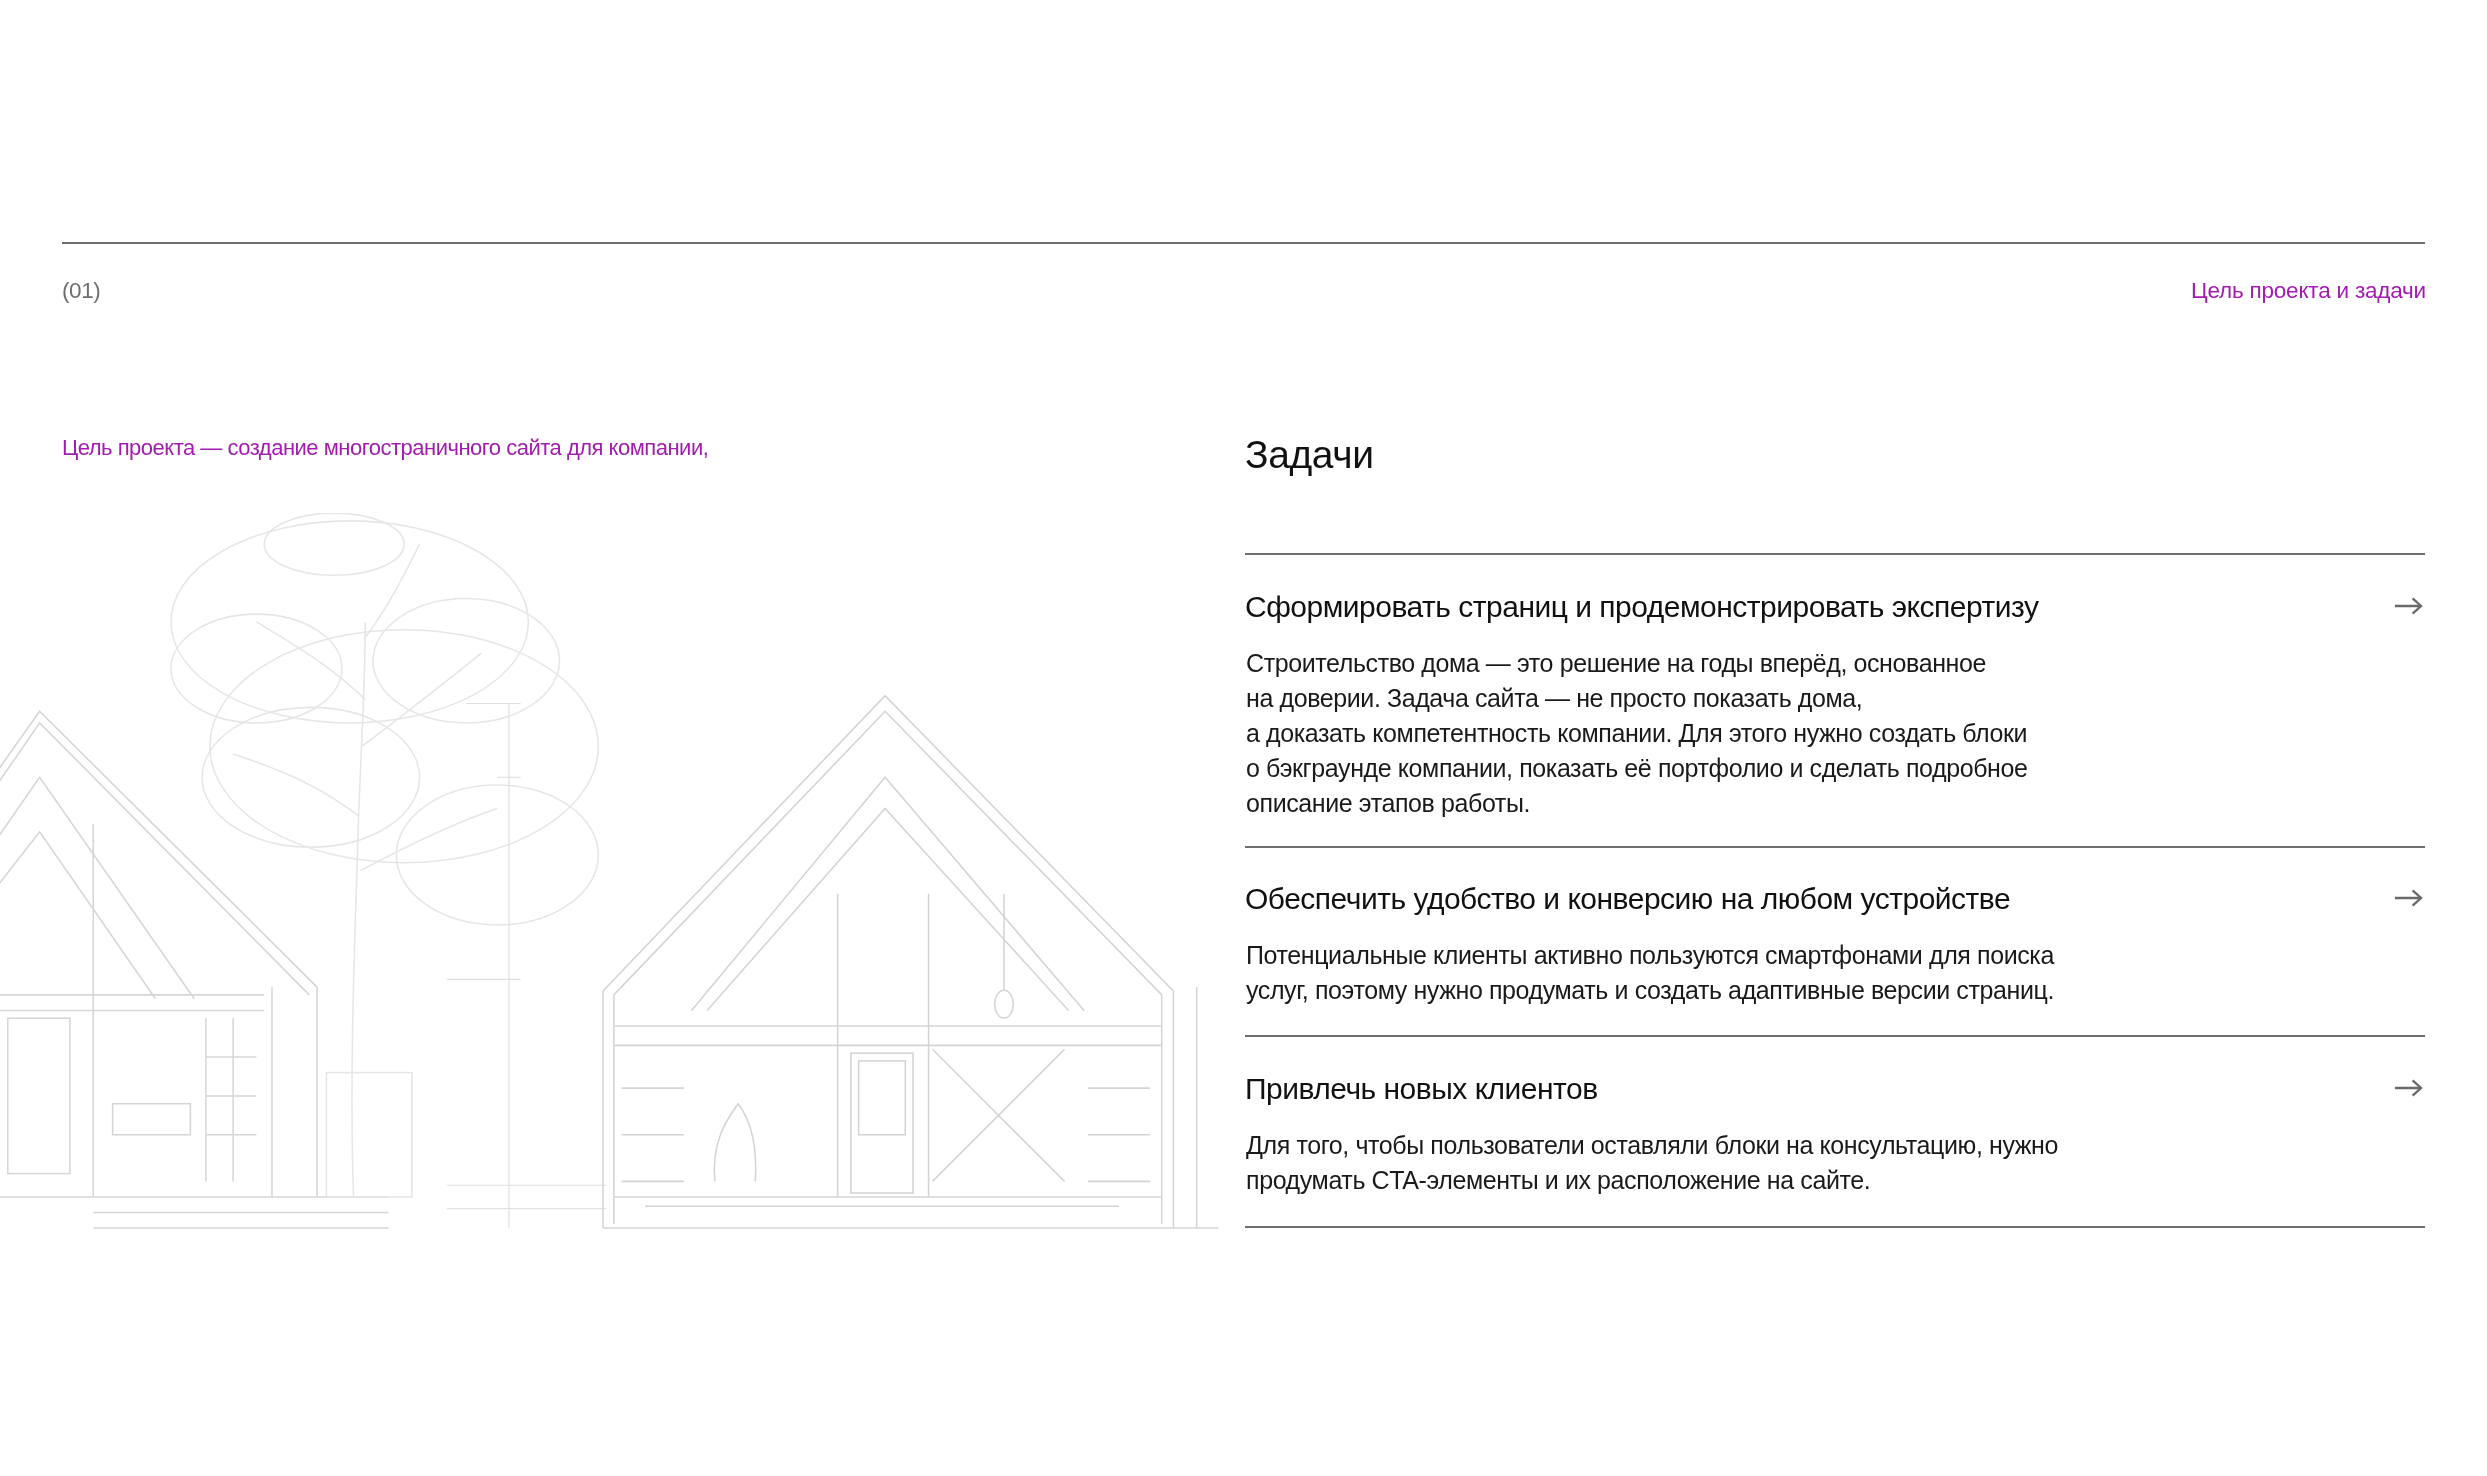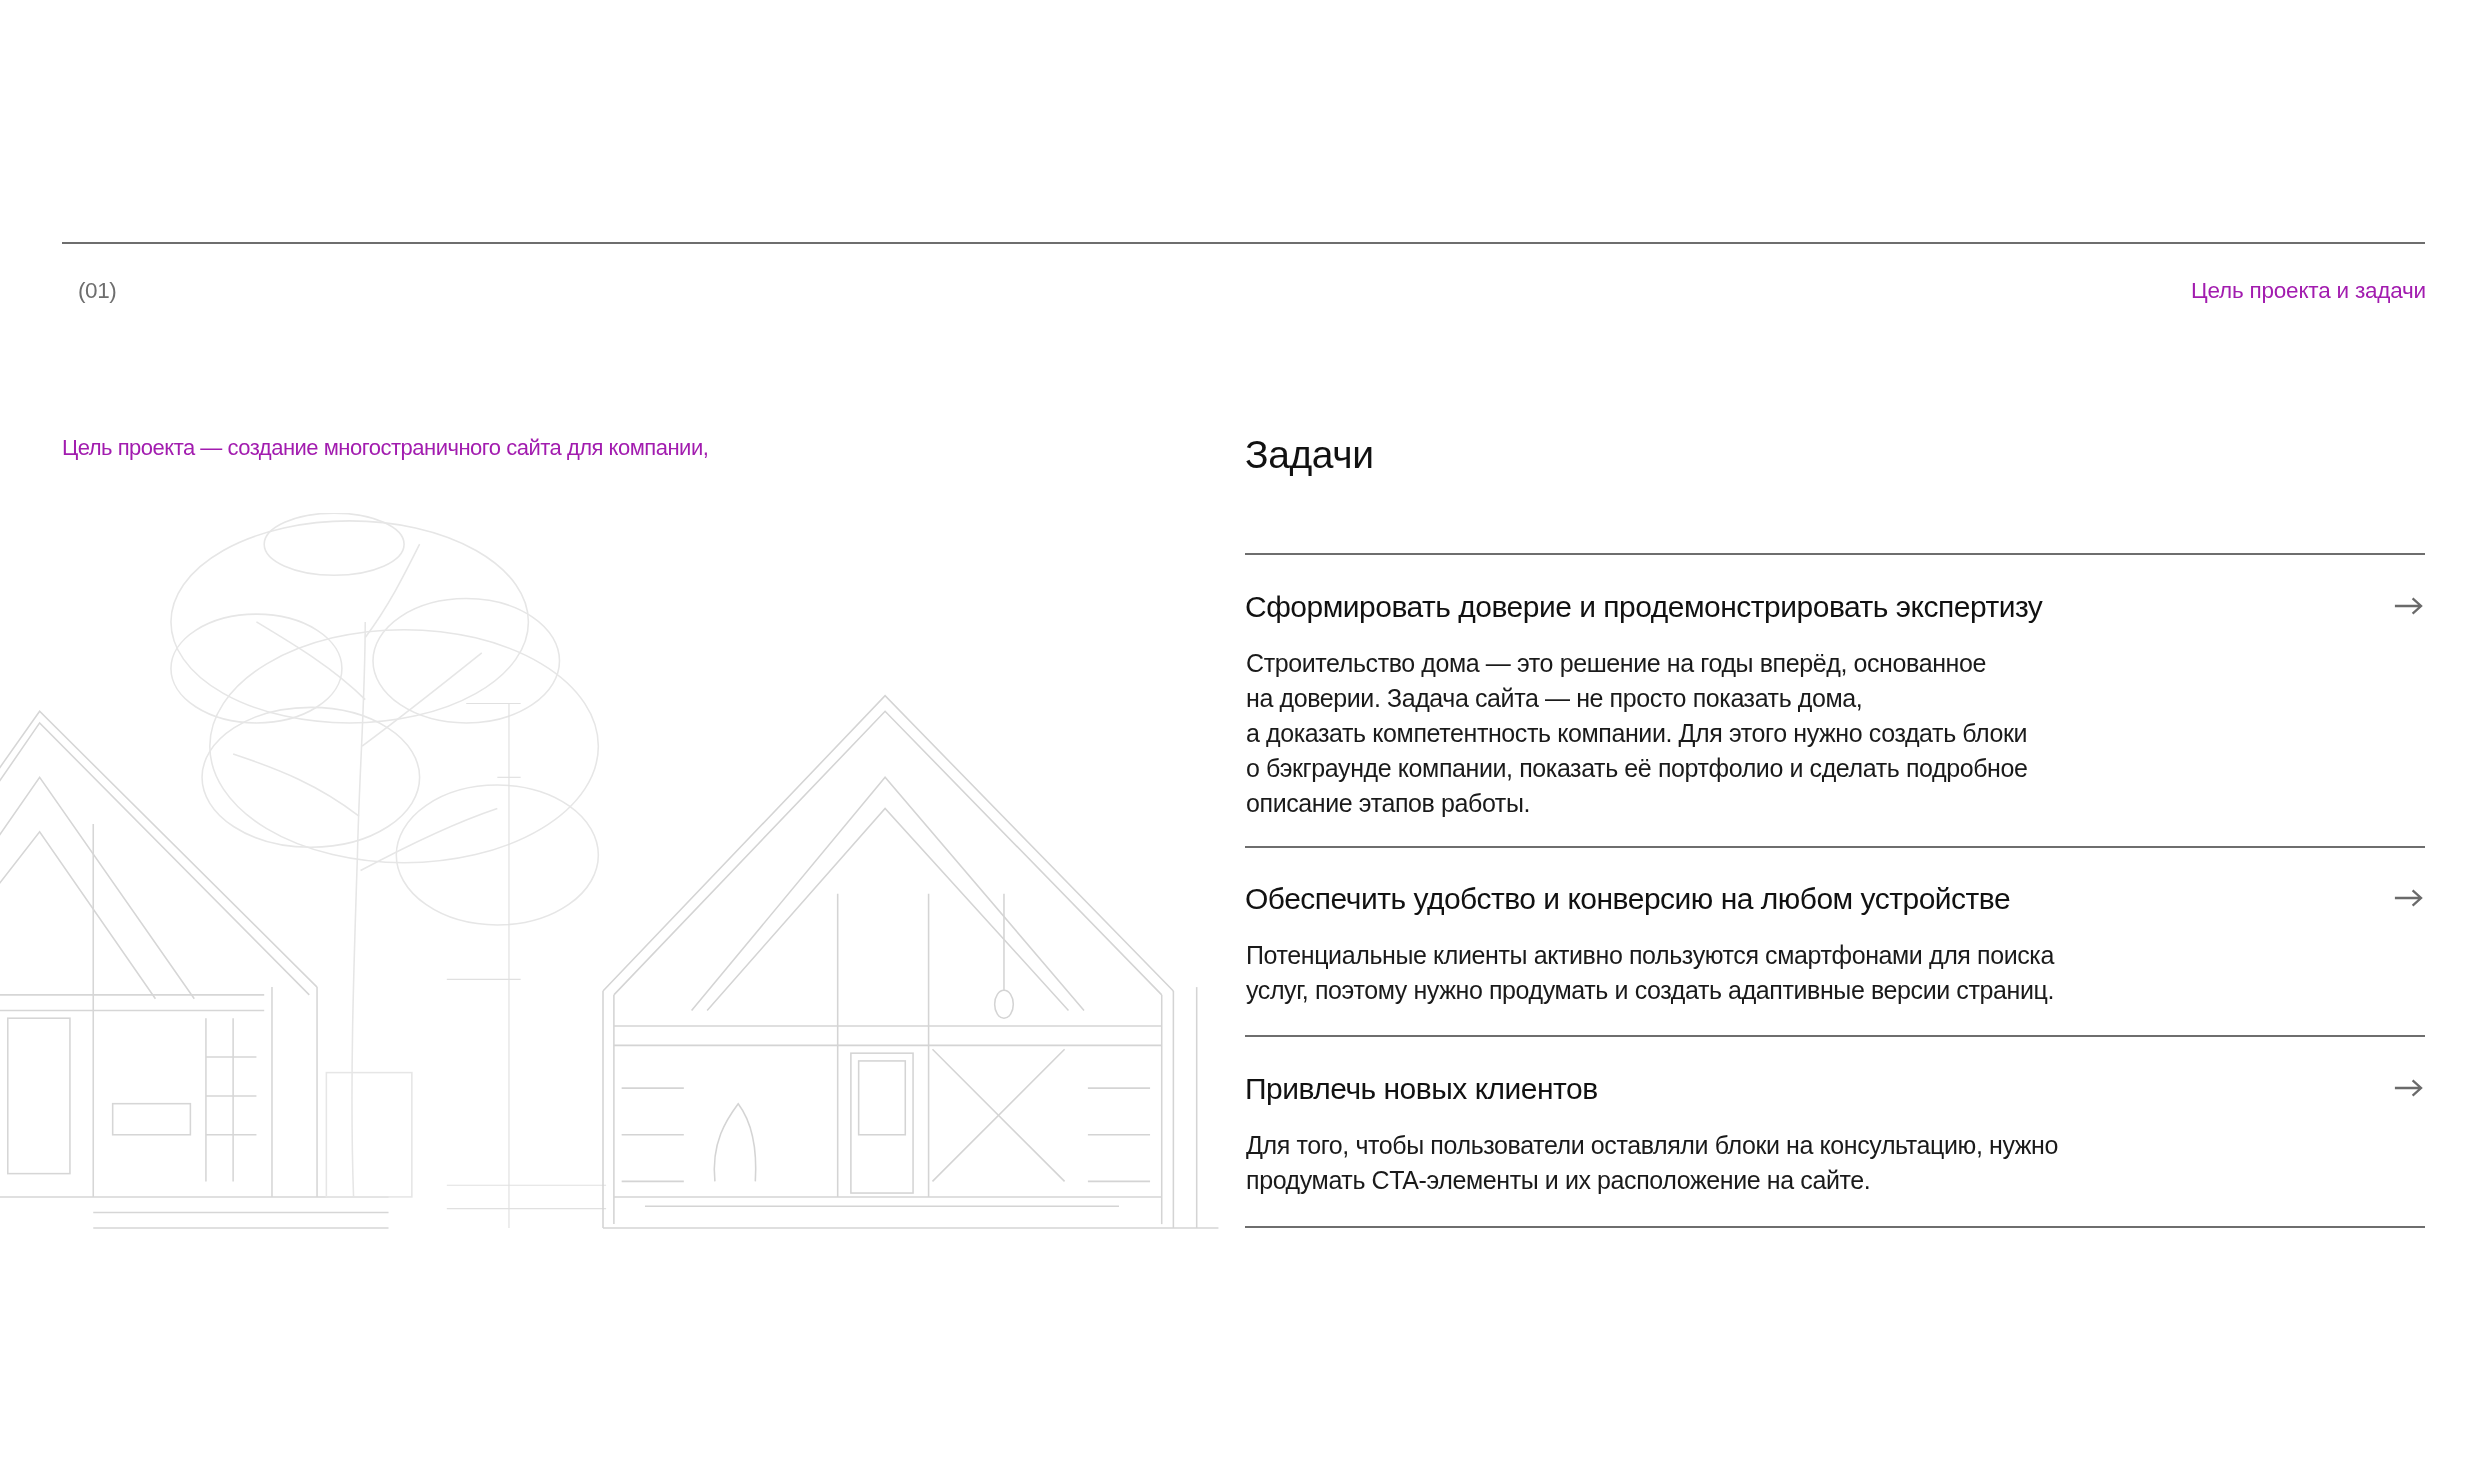--- a/index.html
+++ b/index.html
@@ -1,19 +1,19 @@
 <!DOCTYPE html>
 <html style="font-size:12.4px"><head>
 <meta charset="utf-8">
 <style>
   html, body { margin: 0; padding: 0; background: #ffffff; }
   body { width: 2487px; height: 1477px; position: relative; overflow: hidden;
          font-family: "Liberation Sans", "DejaVu Sans", sans-serif; color: #111111; }
   .top-rule { position: absolute; left: 62px; top: 242px; width: 2363px; height: 2.3px; background: #6e6e6e; }
-  .sec-num { position: absolute; left: 62px; top: 277px; font-size: 22.5px; line-height: 28px; color: #6e6e6e; letter-spacing: -0.4px; margin-left: 16px; }
+  .sec-num { position: absolute; left: 62px; top: 277px; font-size: 22.5px; line-height: 28px; color: #6e6e6e; letter-spacing: -0.4px; }
   .sec-label { position: absolute; right: 61px; top: 277px; font-size: 22.5px; line-height: 28px; color: #a21caf; letter-spacing: -0.2px; }
   .intro { position: absolute; left: 62px; top: 429px; width: 1127px; font-size: 22px; line-height: 38px; color: #a21caf; letter-spacing: -0.5px; margin: 0; font-weight: normal; }
   .drawing { position: absolute; left: 0; top: 513px; width: 1220px; height: 719px; }
   .right { position: absolute; left: 1245px; top: 0; width: 1180px; }
   .tasks-title { position: absolute; left: 0; top: 431px; margin: 0; font-size: 39px; line-height: 47px; font-weight: normal; color: #111111; letter-spacing: -0.4px; }
   .divider { position: absolute; left: 0; width: 1180px; height: 2.3px; background: #6e6e6e; }
   .task { position: absolute; left: 0; width: 1180px; }
   .task-head { display: block; position: relative; height: 39px; cursor: pointer; }
   .task-title { position: absolute; left: 0; top: 0; margin: 0; font-size: 30px; line-height: 39px; font-weight: normal; color: #111111; letter-spacing: -0.5px; white-space: nowrap; }
   .arrow { position: absolute; right: 1.6px; top: 9.3px; width: 29.5px; height: 20px; }
@@ -114,21 +114,21 @@
   </g>
 </svg>
 
 <div class="right">
   <h2 class="tasks-title">Задачи</h2>
 
   <div class="divider" style="top:553px"></div>
 
   <div class="task" style="top:587px">
     <div class="task-head">
-      <h3 class="task-title">Сформировать доверие и продемонстрировать экспертизу</h3>
+      <h3 class="task-title">Сформировать страниц и продемонстрировать экспертизу</h3>
       <svg class="arrow" viewBox="0 0 38 26">
           <path d="M1 13 H35 M24 3 L35 13 L24 23" stroke="#6a6a6a" stroke-width="3" fill="none"></path>
         </svg>
     </div>
     <p class="task-body">
       <span>Строительство дома — это решение на годы вперёд, основанное</span>
       <span>на доверии. Задача сайта — не просто показать дома,</span>
       <span>а доказать компетентность компании. Для этого нужно создать блоки</span>
       <span>о бэкграунде компании, показать её портфолио и сделать подробное</span>
       <span>описание этапов работы.</span>

